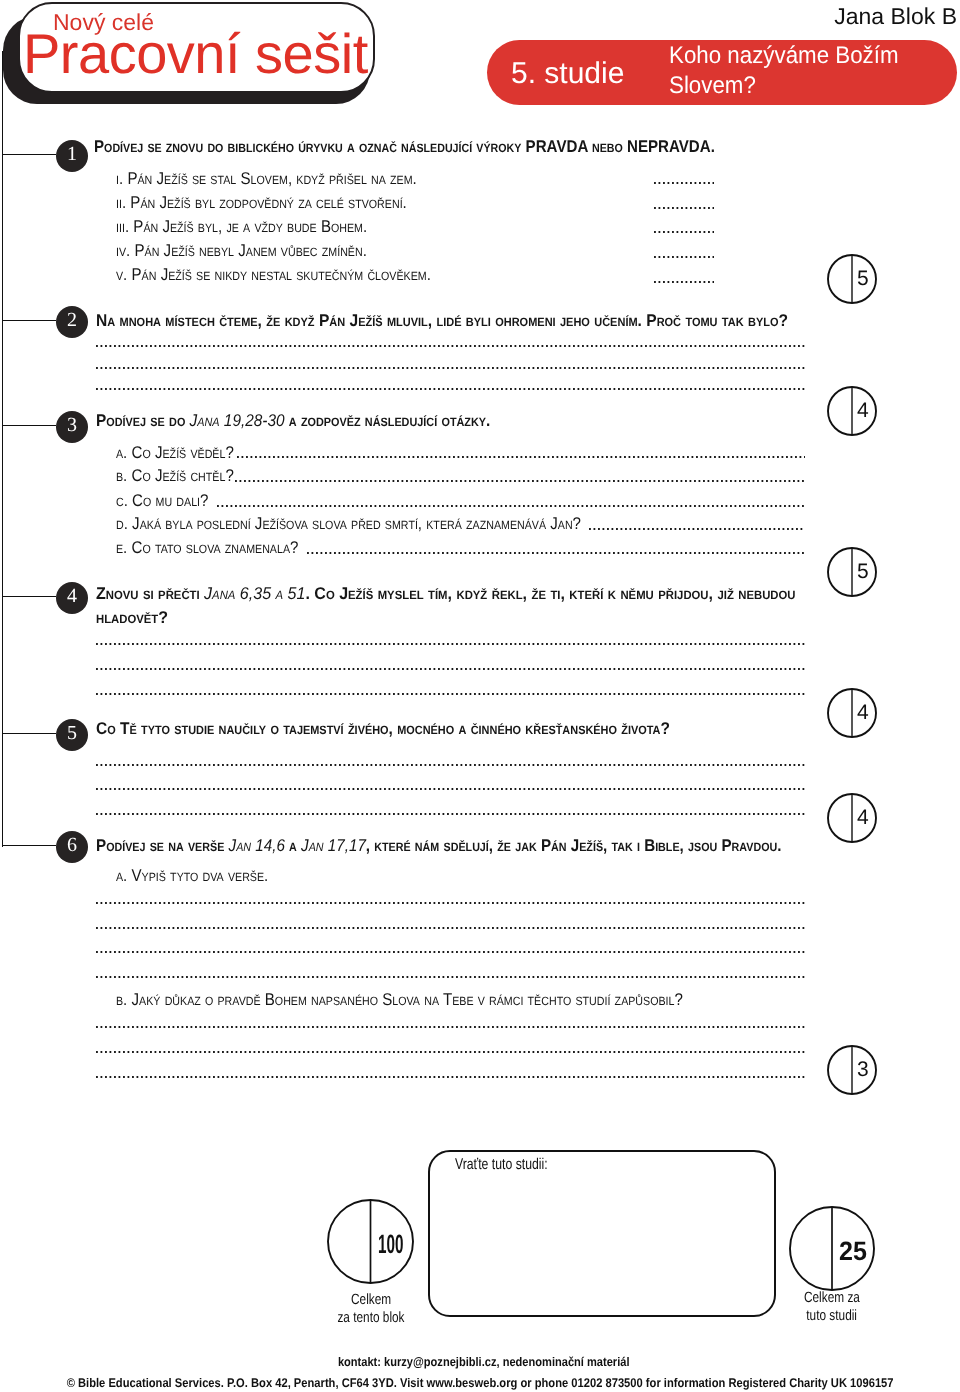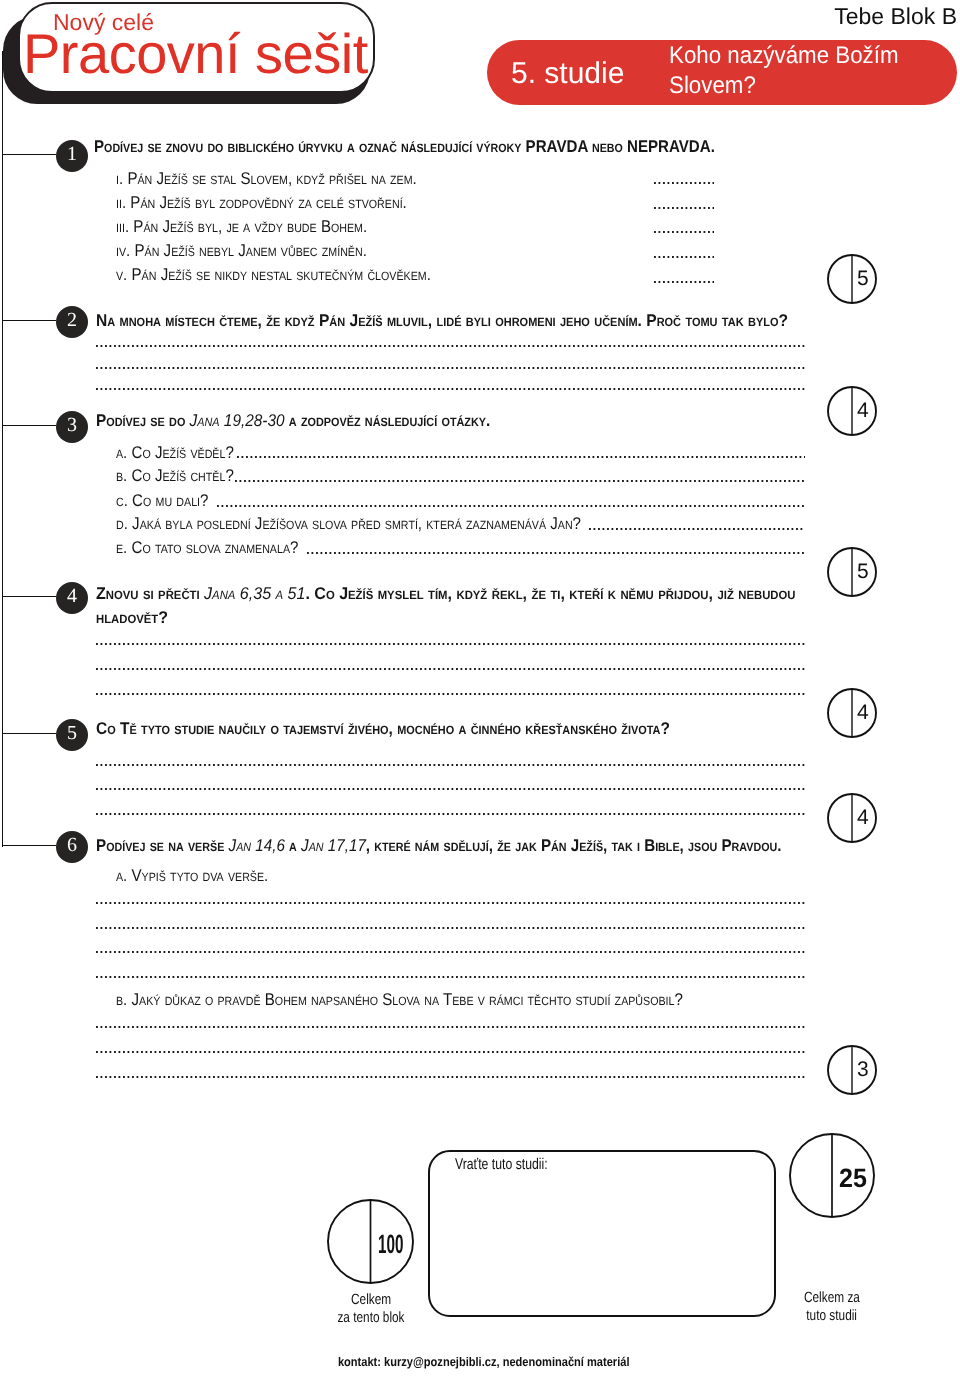--- a/index.html
+++ b/index.html
@@ -52,21 +52,21 @@
 </style>
 </head>
 <body>
 
 <div class="page">
 
   <div class="logo-shadow"></div>
   <div class="logo-box"></div>
   <div class="logo-small">Nový celé</div>
   <div class="logo-main">Pracovní sešit</div>
-  <div class="block-label">Tebe Blok B</div>
+  <div class="block-label">Jana Blok B</div>
   <div class="study-pill"></div>
   <div class="study-label">5. studie</div>
   <div class="study-title"><span>Koho nazýváme Božím</span><br><span>Slovem?</span></div>
 
   <div class="vrail" style="top:51px;height:796px;"></div>
   <div class="hrail" style="top:153.5px;width:54px;"></div>
   <div class="hrail" style="top:320px;width:54px;"></div>
   <div class="hrail" style="top:425px;width:54px;"></div>
   <div class="hrail" style="top:596px;width:54px;"></div>
   <div class="hrail" style="top:733px;width:54px;"></div>
@@ -181,29 +181,30 @@
       </svg>
     <b style="font-size:26.5px;">
         <span style="--bx:0.575;">100</span>
       </b>
   </div>
   <div class="caption" style="left:301px;top:1291px;width:140px;">
     <div><span>Celkem</span></div>
     <div><span>za tento blok</span></div>
   </div>
 
-  <div class="bigscore" style="left:789px;top:1133px;width:86px;height:85px;">
+  <div class="bigscore" style="left:789px;top:1206px;width:86px;height:85px;">
     <svg width="86" height="85" viewBox="0 0 86 85">
         <ellipse cx="43" cy="42.5" rx="42" ry="41.5" fill="none" stroke="#111" stroke-width="1.9"></ellipse>
         <line x1="43" y1="1.3" x2="43" y2="83.7" stroke="#111" stroke-width="1.7"></line>
       </svg>
     <b style="font-size:26.5px;">
         <span style="--bx:0.945;">25</span>
       </b>
   </div>
   <div class="caption" style="left:762px;top:1289px;width:140px;">
     <div><span>Celkem za</span></div>
     <div><span>tuto studii</span></div>
   </div>
 
   <div class="foot" style="top:1355px;padding-left:0px;margin-left:4px;"><span style="--fx:0.88;">kontakt:  kurzy@poznejbibli.cz, nedenominační materiál</span></div>
+  <div class="foot" style="top:1376px;"><span style="--fx:0.887;">© Bible Educational Services. P.O. Box 42, Penarth, CF64 3YD. Visit www.besweb.org or phone 01202 873500 for information Registered Charity UK 1096157</span></div>
 
 </div>
 
 </body></html>

